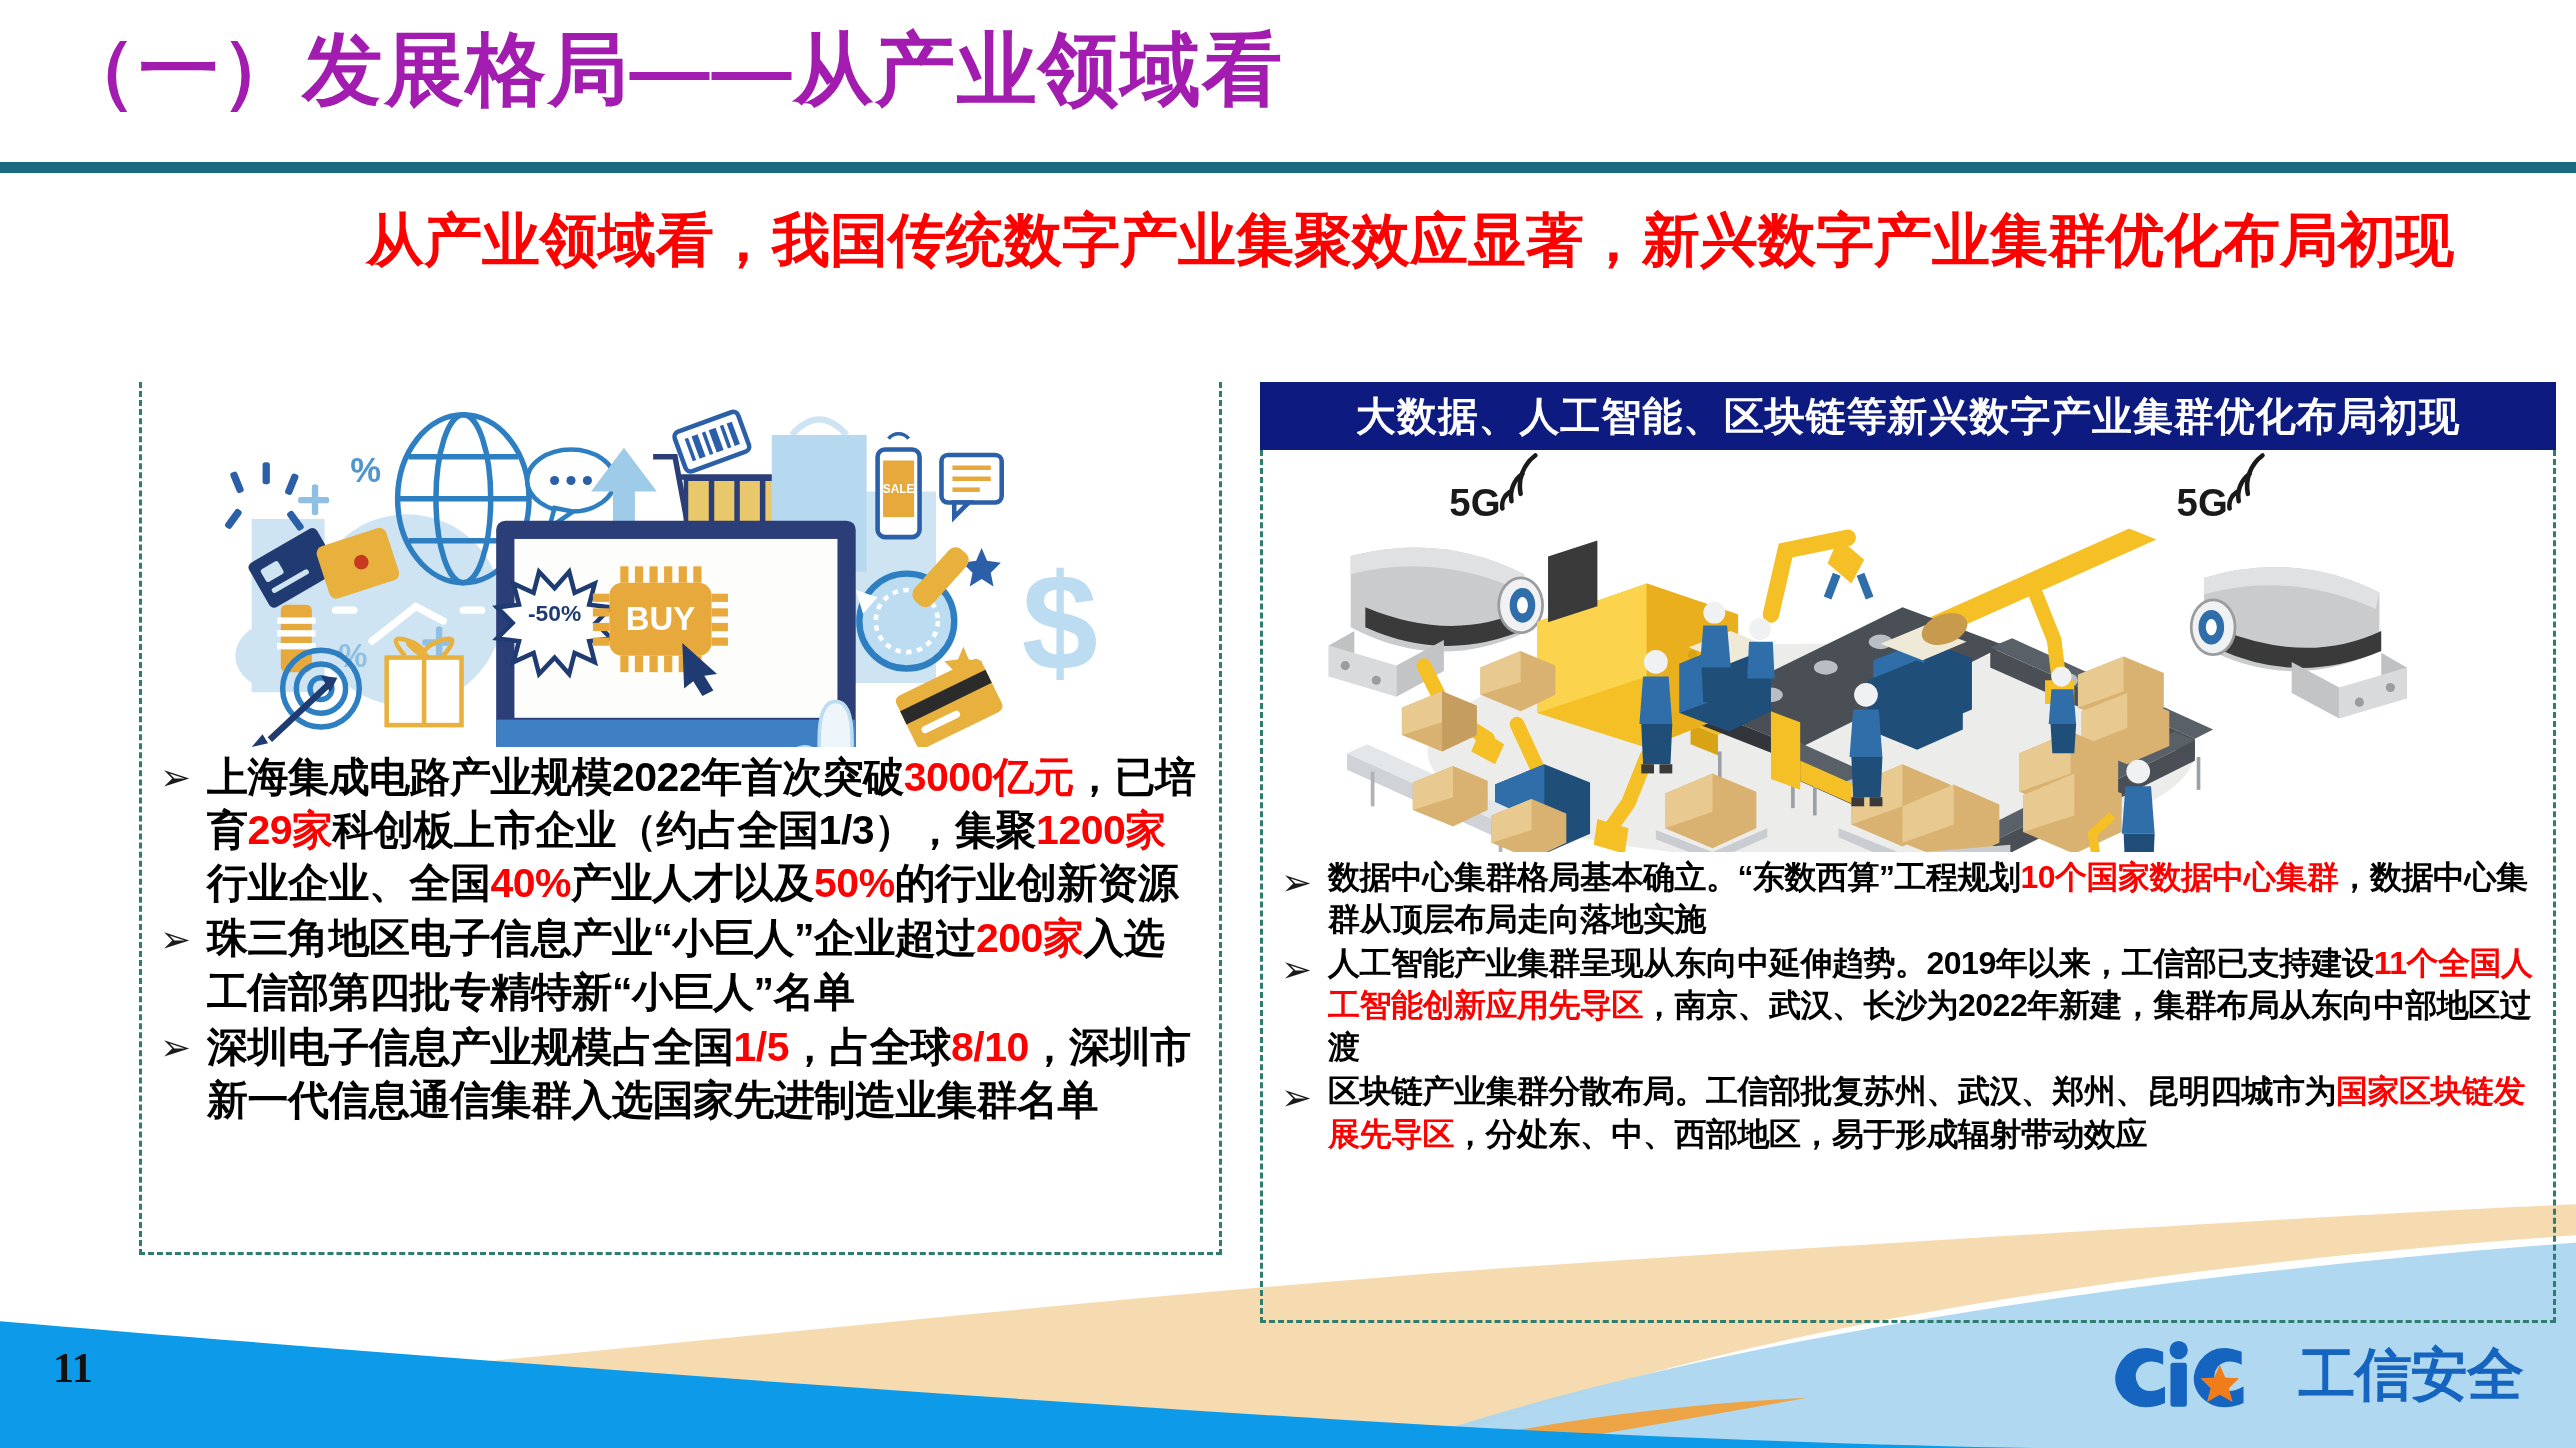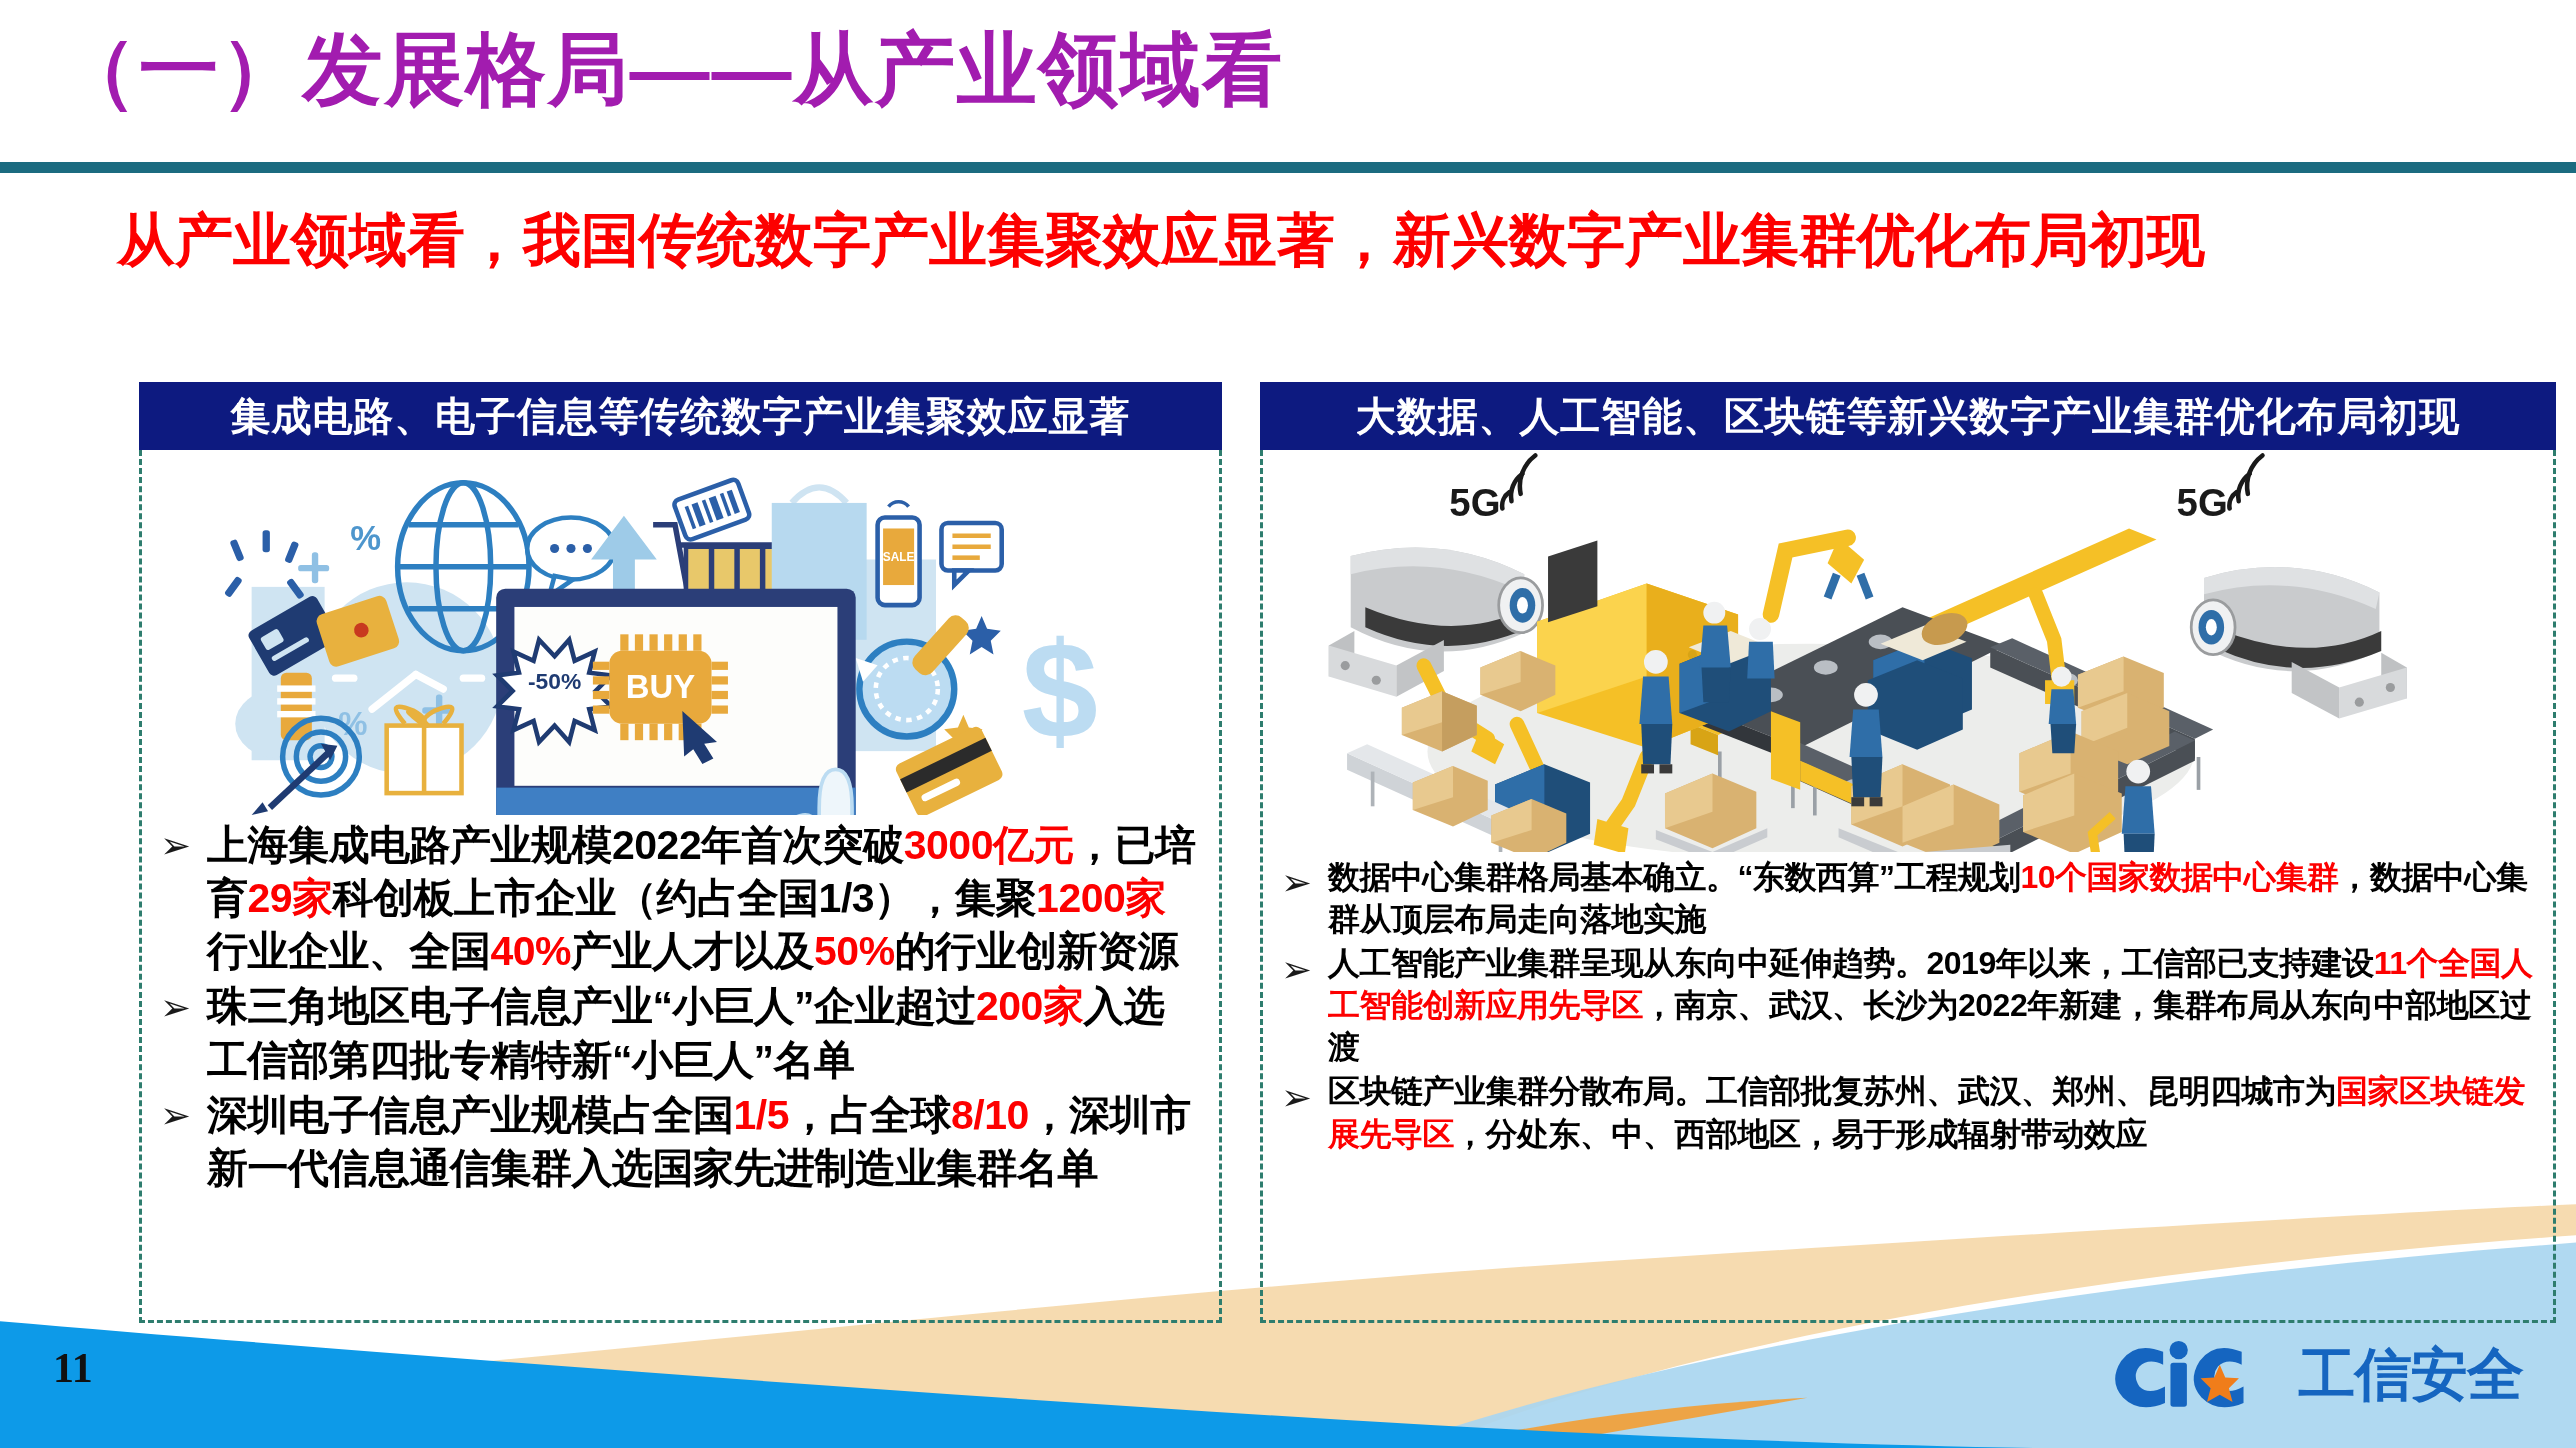--- a/index.html
+++ b/index.html
@@ -24,21 +24,21 @@
   }
   #title-rule {
     position:absolute; left:0; top:162px; width:2576px; height:11px;
     background:#1b6b80;
   }
 
   
   #subtitle {
     position:absolute; left:117px; top:203px; width:2337px;
     font-size:58px; font-weight:bold; color:#fd0000;
-    line-height:1.28; letter-spacing:0px;
+    line-height:1.28; letter-spacing:0px;text-align:right;
   }
 
   
   .panel { position:absolute; top:382px; }
   #panel-left  { left:139px;  width:1083px; height:940px; }
   #panel-right { left:1260px; width:1296px; height:940px; }
 
   .panel-header {
     position:relative; width:100%; height:68px;
     background:#0d1a80;
@@ -108,23 +108,20 @@
   </svg>
 
   <div id="title-block">
     <div id="page-title">（一）发展格局——从产业领域看</div>
     <div id="title-rule"></div>
   </div>
 
   <div id="subtitle">从产业领域看，我国传统数字产业集聚效应显著，新兴数字产业集群优化布局初现</div>
 
   <div class="panel" id="panel-left">
-    <div class="panel-header">
-      <span class="panel-header-text">集成电路、电子信息等传统数字产业集聚效应显著</span>
-    </div>
     <div class="panel-body">
 
       <div class="illus" id="illus-left">
         <svg viewBox="0 0 1180 400" preserveAspectRatio="xMidYMid meet" style="width:100%;height:100%;">
 
           <rect x="120" y="150" width="80" height="190" fill="#cfe4f2"></rect>
           <circle cx="290" cy="250" r="105" fill="#cfe4f2"></circle>
           <ellipse cx="150" cy="300" rx="48" ry="38" fill="#cfe4f2"></ellipse>
           <rect x="640" y="120" width="230" height="210" fill="#cfe4f2"></rect>
 

